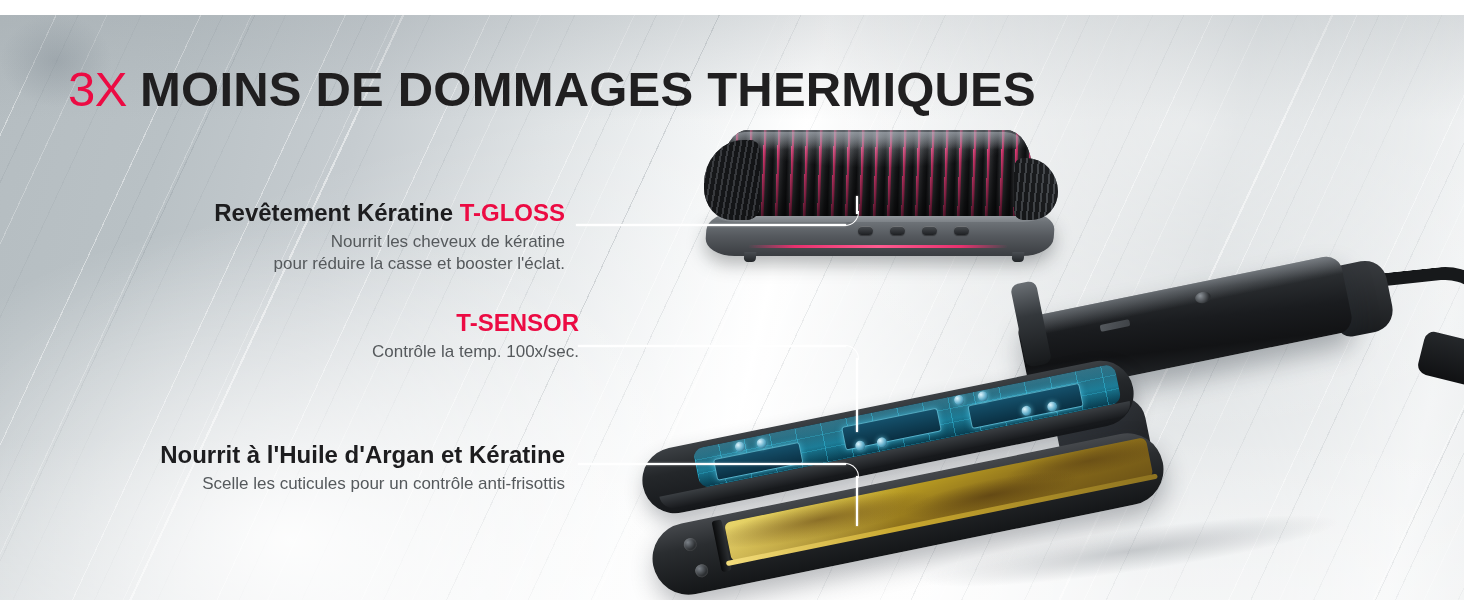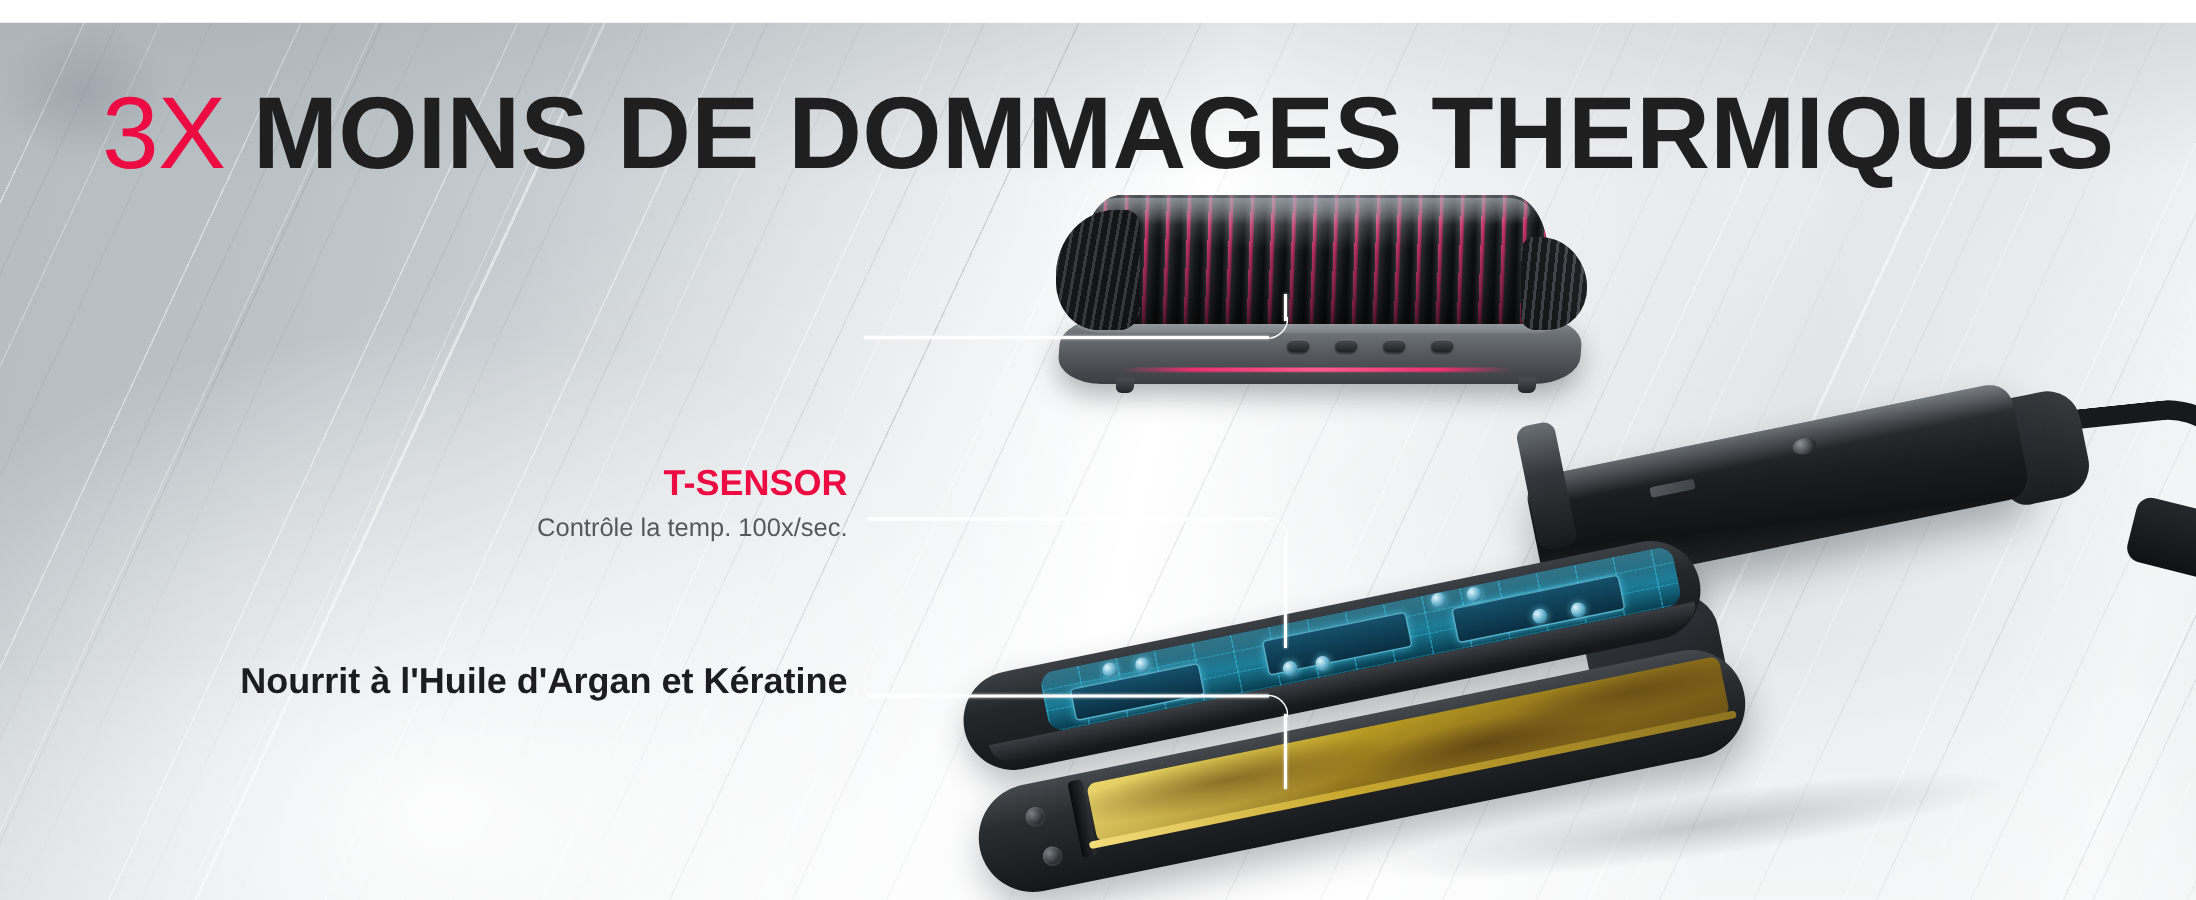--- a/index.html
+++ b/index.html
@@ -97,39 +97,39 @@
     background:radial-gradient(closest-side, rgba(255,255,255,.55), rgba(255,255,255,0));
   }
   .bg-darktop{
     position:absolute;left:0;top:0;width:560px;height:230px;
     background:radial-gradient(closest-side at 10% 20%, rgba(130,140,148,.40), rgba(130,140,148,0));
   }
 
   
   .headline{
     position:absolute;left:68px;top:60px;z-index:30;
-    font-size:68px;line-height:58px;letter-spacing:-.5px;white-space:nowrap;
+    font-size:49px;line-height:58px;letter-spacing:-.5px;white-space:nowrap;
   }
   .headline .hl-3x{ color:#EC0B43; font-weight:300; }
   .headline .hl-main{ color:#201F20; font-weight:700; letter-spacing:.2px;}
 
   
   .feature{ position:absolute; z-index:30; text-align:right; }
   .feat-title{
     font-size:24px;line-height:30px;font-weight:700;color:#1d1d1f;white-space:nowrap;
   }
   .feat-title .accent{ color:#EC0B43; font-weight:700;}
   .feat-title.accent-only{ color:#EC0B43; }
   .feat-body{
     margin-top:3px;font-size:17px;line-height:21.5px;color:#55595c;font-weight:400;
   }
   .feat-body div{white-space:nowrap;}
 
   #feature-tgloss{ left:85px; top:198px; width:480px; }
-  #feature-tsensor{ left:185px; top:308px; width:380px; }
+  #feature-tsensor{ left:199px; top:308px; width:380px; }
   #feature-argan{ left:65px; top:440px; width:500px; }
 
   
   .leader{ position:absolute; z-index:25; }
   .leader .h{ position:absolute;height:1.6px;background:#ffffff;box-shadow:0 0 2px rgba(255,255,255,.8); }
   .leader .v{ position:absolute;width:1.6px;background:#ffffff;box-shadow:0 0 2px rgba(255,255,255,.8); }
   .leader .corner{
     position:absolute;width:14px;height:14px;border-top:1.6px solid #fff;border-right:1.6px solid #fff;
     border-top-right-radius:14px;
   }
@@ -429,27 +429,37 @@
     <div class="h" style="left:578px;top:463px;width:268px;"></div>
     <div class="corner" style="left:844px;top:463px;"></div>
     <div class="v" style="left:856.4px;top:476px;height:50px;"></div>
   </div>
 
   <div class="headline">
     <span class="hl-3x">3X</span>
     <span class="hl-main">MOINS DE DOMMAGES THERMIQUES</span>
   </div>
 
+  <div class="feature" id="feature-tgloss">
+    <div class="feat-title">
+      <span>Revêtement Kératine </span><span class="accent">T-GLOSS</span>
+    </div>
+    <div class="feat-body">
+      <div>Nourrit les cheveux de kératine</div>
+      <div>pour réduire la casse et booster l'éclat.</div>
+    </div>
+  </div>
 
   <div class="feature" id="feature-tsensor">
     <div class="feat-title accent-only">T-SENSOR</div>
     <div class="feat-body">
       <div>Contrôle la temp. 100x/sec.</div>
     </div>
   </div>
 
   <div class="feature" id="feature-argan">
     <div class="feat-title">Nourrit à l'Huile d'Argan et Kératine</div>
     <div class="feat-body">
+      <div>Scelle les cuticules pour un contrôle anti-frisottis</div>
     </div>
   </div>
 
 </div>
 
 </body></html>

